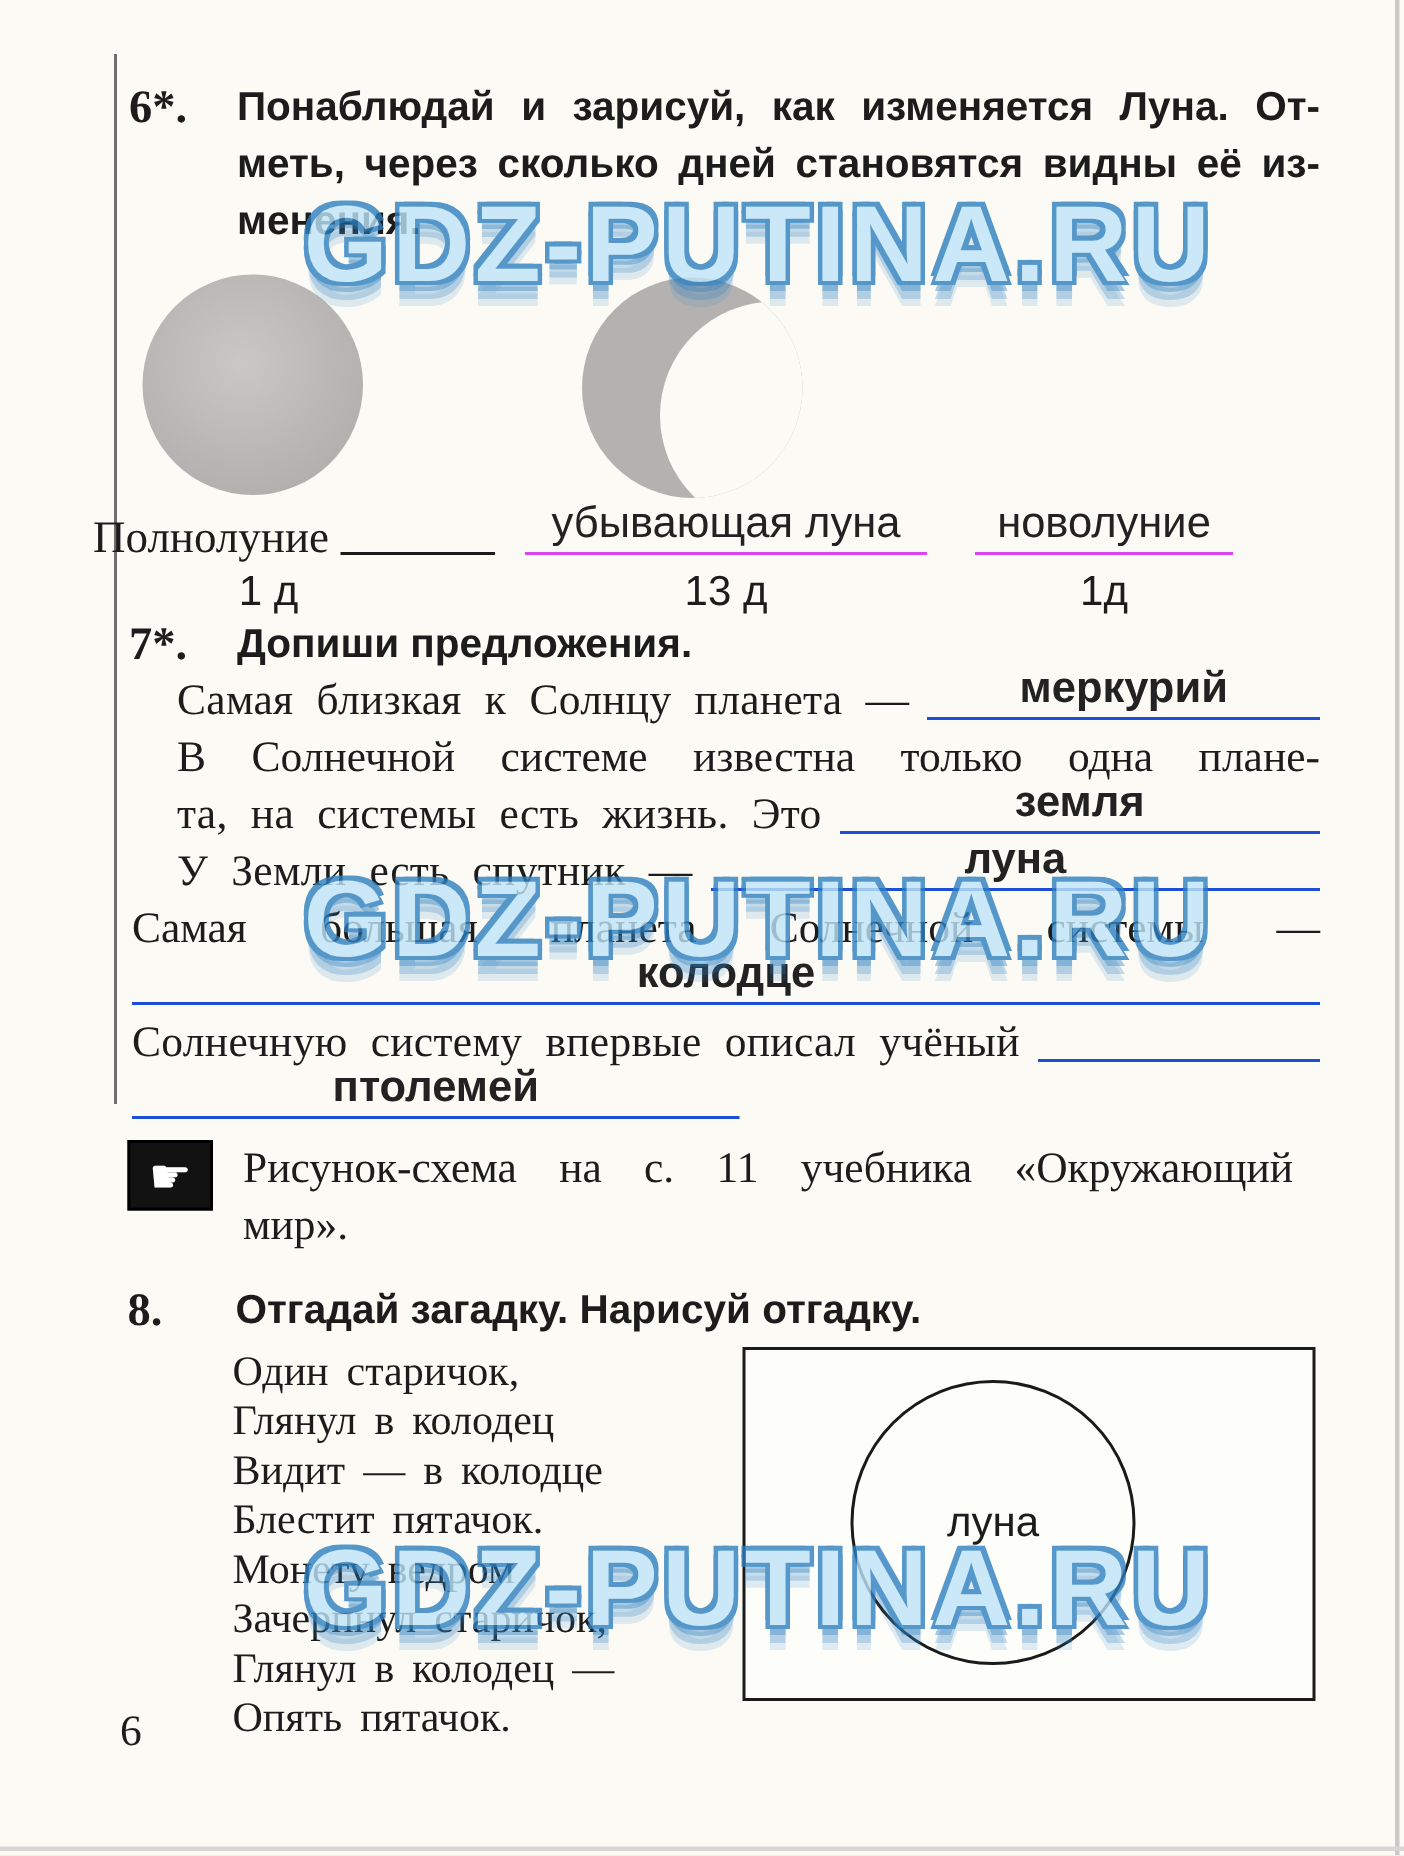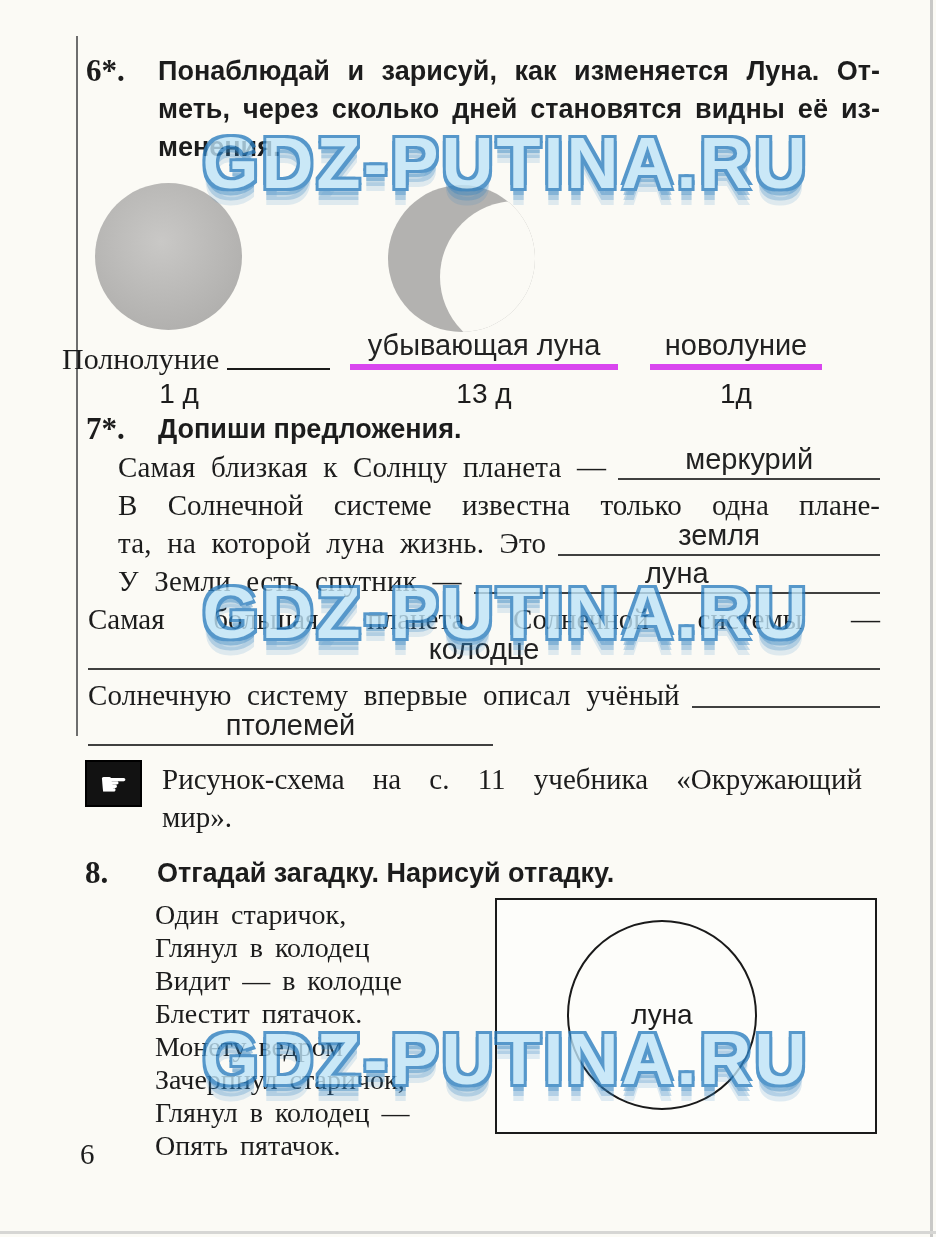--- a/index.html
+++ b/index.html
@@ -62,39 +62,39 @@
   }
   .jlast { text-align:justify; text-align-last:justify; }
 
   .moon-spacer { height:168px; }
 
   
   .phases { margin-left:28px; display:flex; align-items:flex-end; height:42px; font-size:30px; position:relative; z-index:2; }
   .p1 { width:302px; display:flex; align-items:flex-end; }
   .plabel { white-space:nowrap;margin-left:34px; }
   .pline { flex:1; border-bottom:2px solid #1a1a1a; margin-left:8px; margin-bottom:6px; }
-  .pcol { border-bottom:6px solid #d946ef; margin-bottom:6px; display:flex; align-items:flex-end; justify-content:center; }
+  .pcol { border-bottom:2px solid #d946ef; margin-bottom:6px; display:flex; align-items:flex-end; justify-content:center; }
   .p2 { width:268px; margin-left:20px; }
   .p3 { width:172px; margin-left:32px; }
   .answer { font-family:"Liberation Sans", sans-serif; font-size:29px; color:#222; padding-bottom:2px; white-space:nowrap; }
   .days { margin-left:28px; display:flex; margin-top:2px; height:32px;
           font-family:"Liberation Sans", sans-serif; font-size:28px; position:relative; z-index:2; }
   .d1 { width:302px; text-align:center; }
   .d2 { width:268px; margin-left:20px; text-align:center; }
   .d3 { width:172px; margin-left:32px; text-align:center; }
 
   
   .sentences { margin-left:88px; width:792px; font-size:29px; position:relative; z-index:2; }
   .srow { height:38px; }
   .flexr { display:flex; align-items:flex-end; }
   .indent { padding-left:30px; }
   .stext { white-space:nowrap; word-spacing:8px; letter-spacing:0.2px; padding-bottom:2px; }
   .jfull { text-align:justify; text-align-last:justify; line-height:38px; }
-  .ansline { flex:1; border-bottom:2px solid #404040; margin-left:12px; margin-bottom:6px;
-             display:flex; align-items:flex-end; justify-content:center; height:34px; }
+  .ansline { flex:1; border-bottom:2px solid #1d4ed8; margin-left:12px; margin-bottom:6px;
+             display:flex; align-items:flex-end; justify-content:center; height:34px;font-weight:bold; }
   .ansline.full { margin-left:0; }
   .ansline.half { flex:none; width:405px; margin-left:0; }
 
   
   .note { display:flex; margin-left:85px; margin-top:8px; position:relative; z-index:2; }
   .hand-box { flex:none; width:57px; height:47px; background:#121212; color:#ffffff;
               display:flex; align-items:center; justify-content:center;
               border:2px solid #000; box-sizing:border-box; }
   .hand { font-family:"DejaVu Sans", sans-serif; font-size:32px; line-height:1; }
   .note-text { margin-left:20px; width:700px; font-size:29px; line-height:38px; }
@@ -163,21 +163,21 @@
 
   <div class="sentences">
     <div class="srow flexr indent">
       <span class="stext">Самая близкая к Солнцу планета —</span>
       <span class="ansline">
         <span class="answer">меркурий</span>
       </span>
     </div>
     <div class="srow jfull indent">В Солнечной системе известна только одна плане-</div>
     <div class="srow flexr indent">
-      <span class="stext">та, на которой луна жизнь. Это</span>
+      <span class="stext">та, на системы есть жизнь. Это</span>
       <span class="ansline">
         <span class="answer">земля</span>
       </span>
     </div>
     <div class="srow flexr indent">
       <span class="stext">У Земли есть спутник —</span>
       <span class="ansline">
         <span class="answer">луна</span>
       </span>
     </div>

